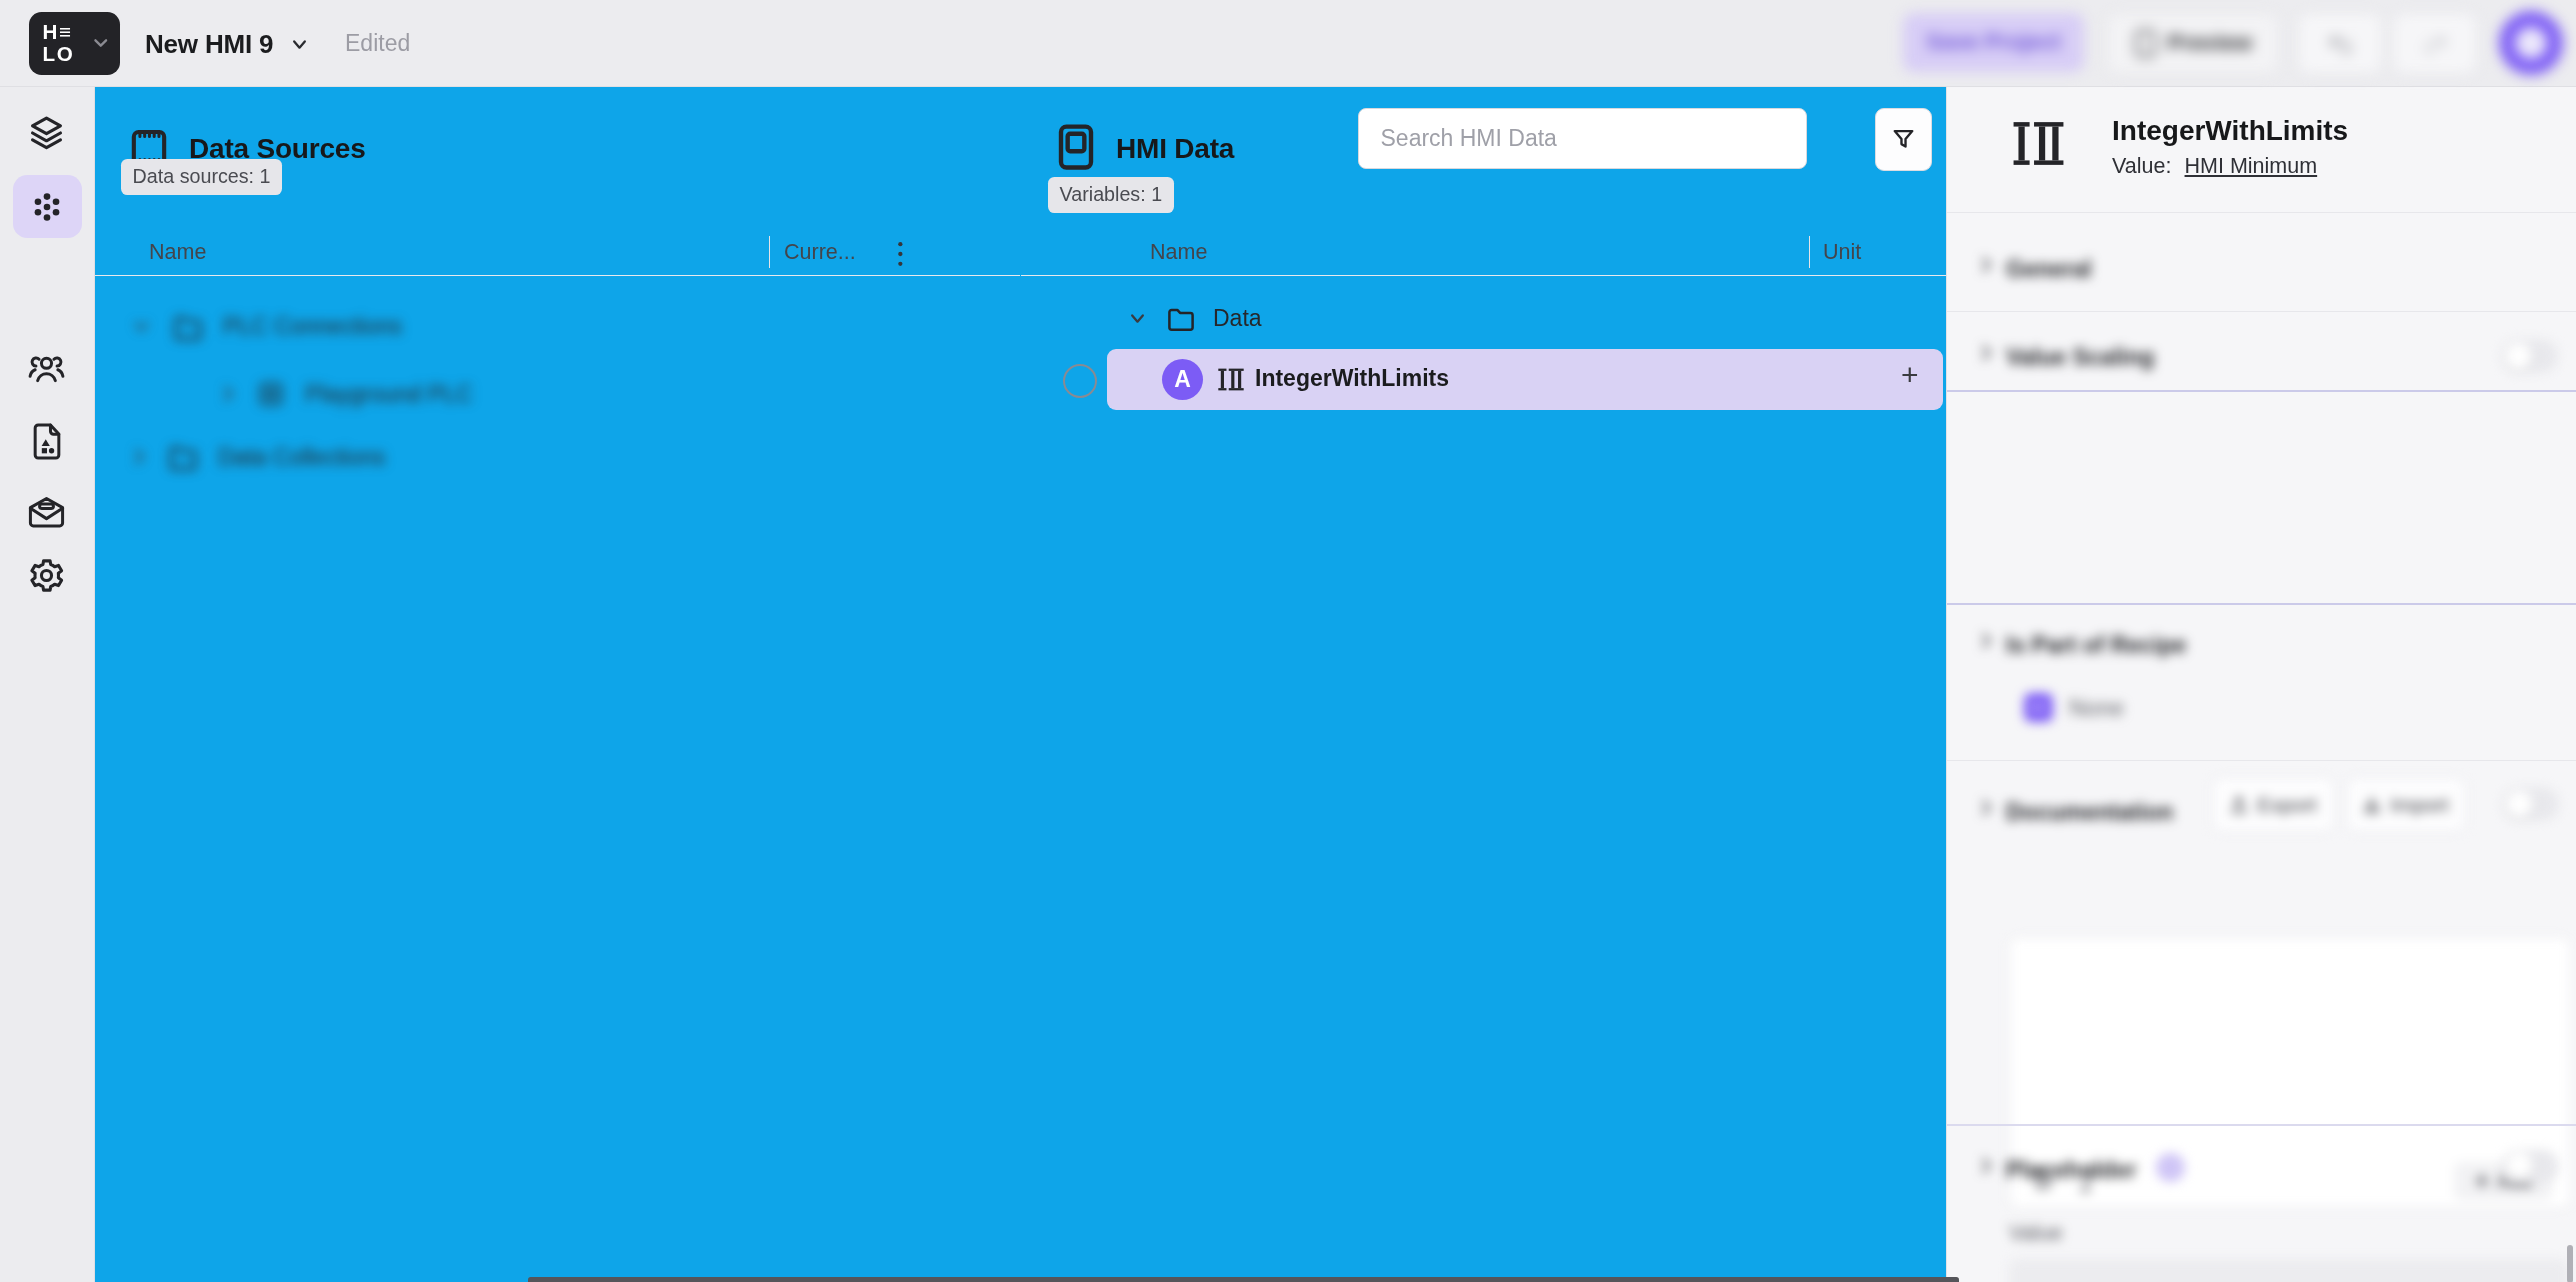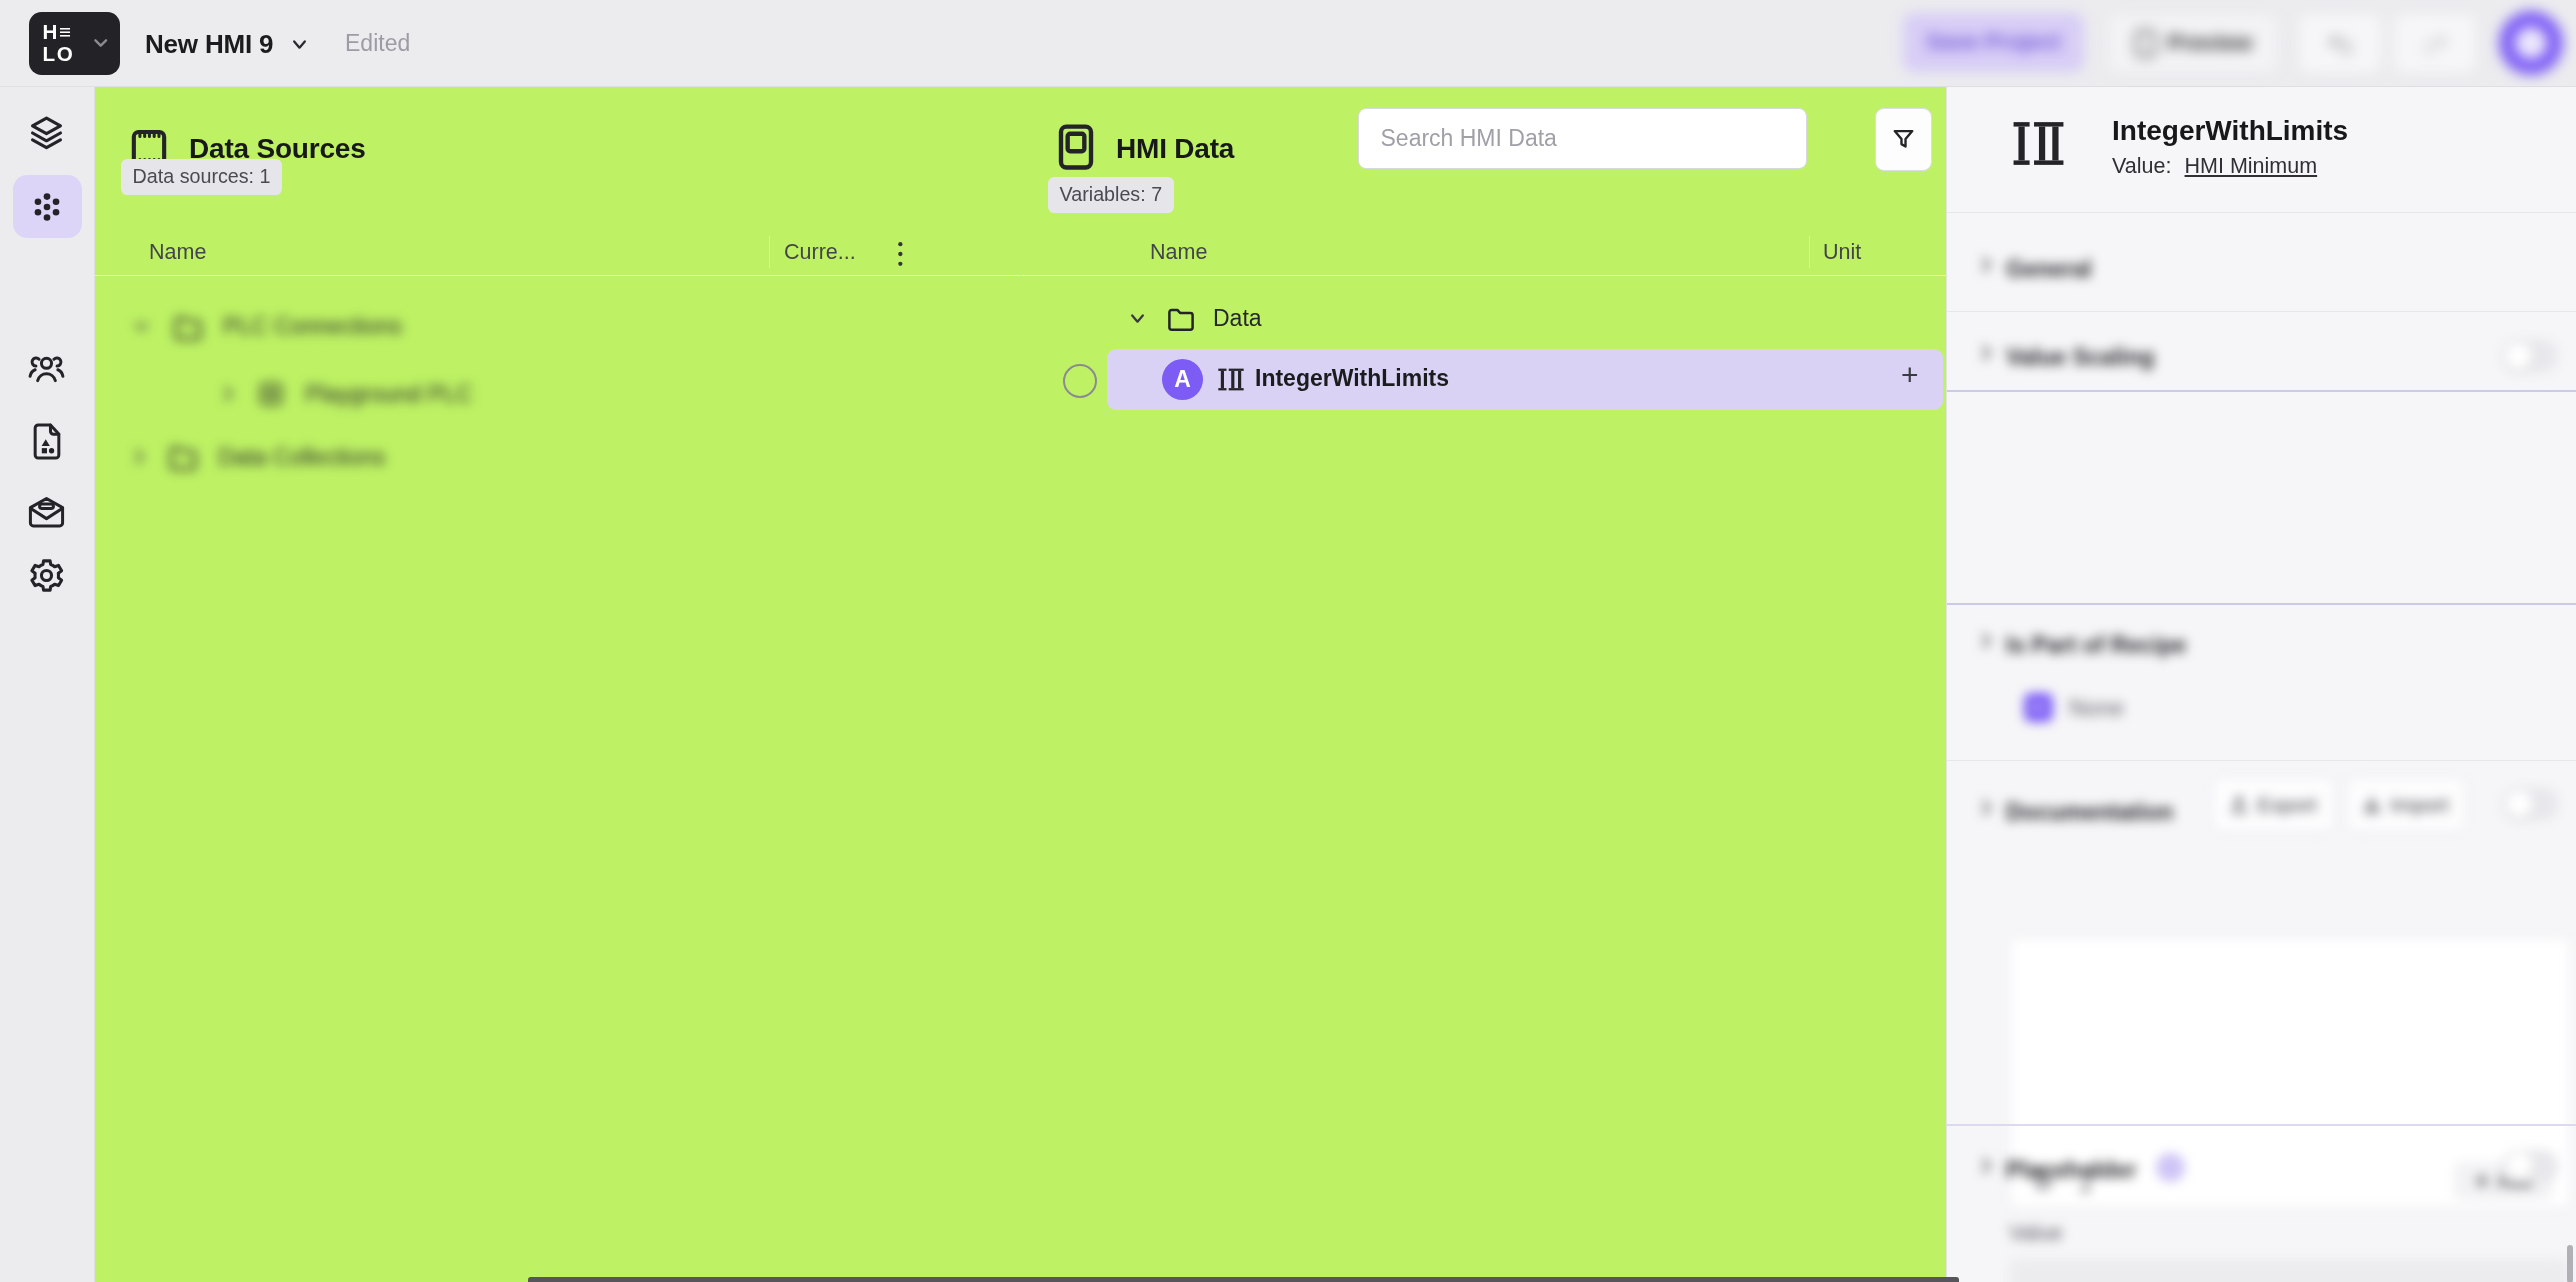--- a/index.html
+++ b/index.html
@@ -14,21 +14,21 @@
   .topbar{left:0;top:0;width:2576px;height:86px;background:#ececef;border-bottom:0.9px solid #dfdfe3;z-index:5;}
   .logo-box{left:29px;top:11.6px;width:91px;height:63px;background:#232327;border-radius:12.5px;color:#fff;}
   .logo-txt{position:absolute;left:13.4px;top:9px;font-size:20.6px;font-weight:700;line-height:22.4px;letter-spacing:1.8px;color:#fff;}
   .proj-title{font-size:26px;font-weight:700;color:#1b1c1e;letter-spacing:-0.2px;}
   .edited{font-size:23px;color:#9c9ca4;}
   .tb-btn{border-radius:10.7px;display:flex;align-items:center;justify-content:center;gap:10.7px;font-size:22.4px;font-weight:600;}
   
   .sidebar{left:0;top:86px;width:94px;height:1197px;background:#ececef;border-right:0.9px solid #dfdfe3;z-index:4;}
   .side-active{position:absolute;left:12.5px;top:89px;width:69px;height:63px;background:#ddd5f7;border-radius:14.3px;}
   
-  .panel{top:86px;height:1197px;background:#bef264;}
+  .panel{top:86px;height:1197px;background:#0ea5e9;}
   .p-title{font-size:28px;font-weight:700;color:#17181a;letter-spacing:-0.2px;}
   .badge{display:inline-block;background:#e6e6ea;color:#4a4b51;font-size:19.7px;padding:6.3px 11.6px;border-radius:6.3px;}
   .colhead{font-size:21.5px;color:#44454b;}
   .colrule{width:0.9px;background:#e4e4e8;}
   .hrule{height:0.9px;background:#e9e9ed;}
   .treetxt{font-size:23px;color:#26272b;white-space:nowrap;}
   .search{box-sizing:border-box;width:449px;height:61px;background:#fff;border:1.8px solid #d8d8dd;border-radius:8px;
     font-size:23px;color:#1b1c1e;padding:0 21.5px;outline:none;font-family:"Liberation Sans",sans-serif;}
   .search::placeholder{color:#9fa0a8;}
   .selrow{left:1106px;top:349px;width:836px;height:61px;background:#d9d2f4;border-radius:9px;}
@@ -223,21 +223,21 @@
 
     <input class="r search" style="left: 337px; top: 22.4px;" type="text" placeholder="Search HMI Data">
     <div class="r" style="left:854px;top:22.4px;width:55px;height:61px;background:#fdfdfe;border:1.3px solid #dcdce1;border-radius:9px;
          display:flex;align-items:center;justify-content:center;">
       <svg width="27" height="27" viewBox="0 0 24 24">
         <path d="M4.2 4.5h15.6l-6 7v6.7l-3.6-2.1v-4.6z" fill="none" stroke="#242428" stroke-width="2.1" stroke-linejoin="round"></path>
       </svg>
     </div>
 
     <div class="r" style="left:27px;top:91px;">
-      <span class="badge">Variables: 7</span>
+      <span class="badge">Variables: 1</span>
     </div>
 
     <div class="r colhead" style="left:129px;top:154px;">Name</div>
     <div class="r colrule" style="left:788px;top:150px;height:32px;"></div>
     <div class="r colhead" style="left:802px;top:154px;">Unit</div>
     <div class="r hrule" style="left:0;top:189px;width:925px;"></div>
 
     <div class="r" style="left:105px;top:218px;display:flex;align-items:center;gap:16px;">
       <svg class="chev" width="23" height="18" viewBox="0 0 26 20">
         <polyline points="7,6 13,13 19,6"></polyline>

